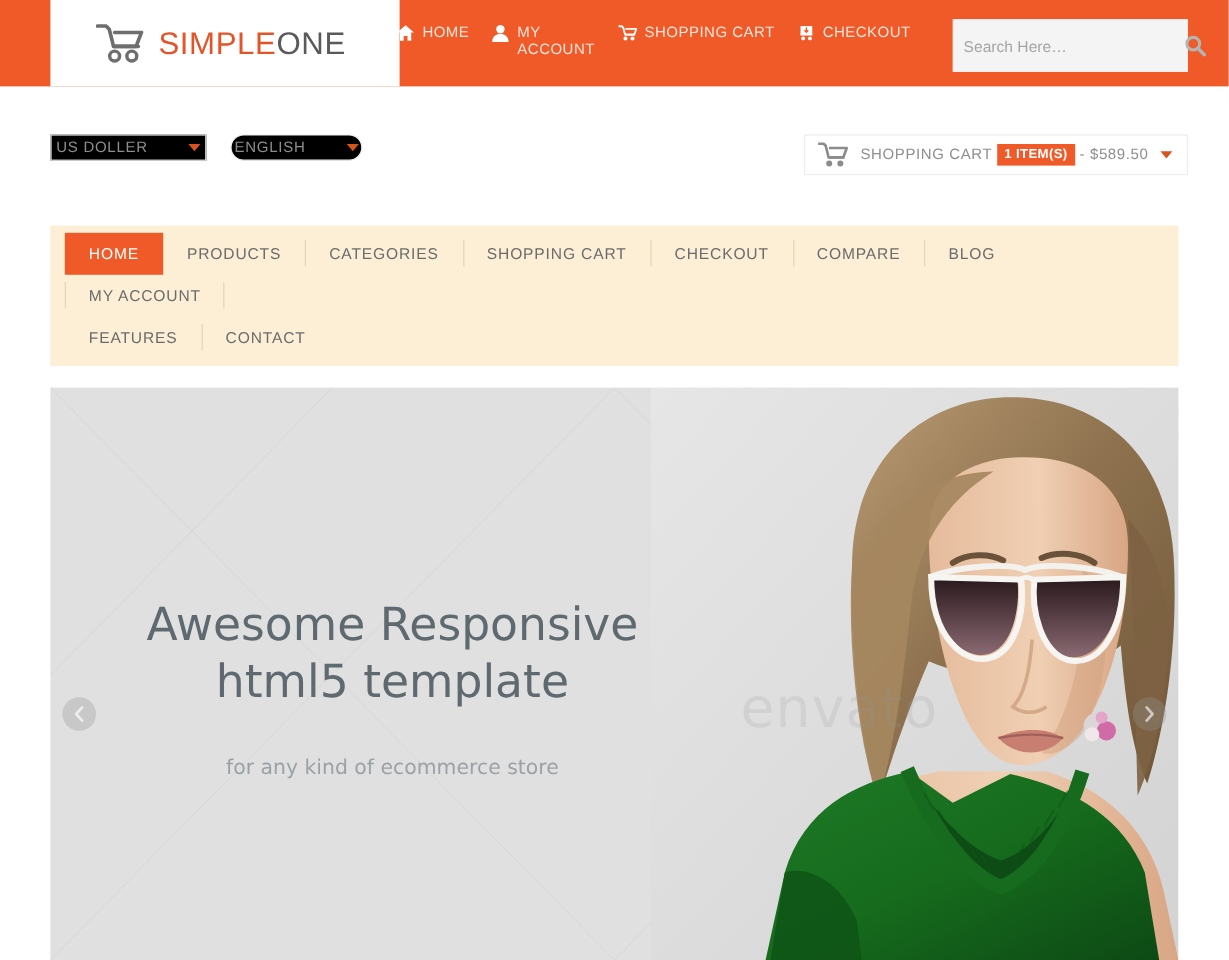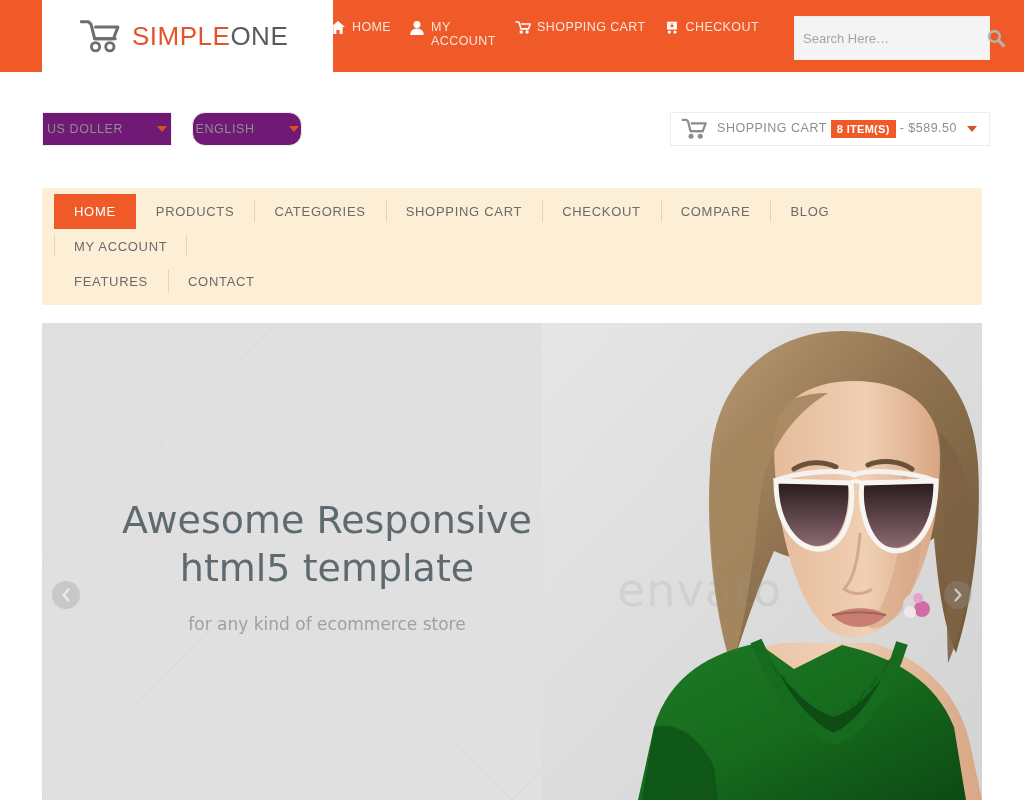--- a/index.html
+++ b/index.html
@@ -82,23 +82,23 @@
   .search-btn {
     width: 34px; height: 30px;
     background: transparent;
     border: none;
     cursor: pointer;
     display: flex; align-items: center; justify-content: center;
   }
   .selectbox {
     position: absolute;
     top: 112px;
-    height: 34px;
+    height: 22px;
     border: 1px solid #ededed;
-    background: #701a75;
+    background: #000000;
     display: flex;
     align-items: center;
     justify-content: center;
     padding: 0 14px;
     cursor: pointer;
     gap: 24px;
   }
   .selectbox .lbl {
     font-size: 12.5px;
     color: #8e8e8e;
@@ -225,21 +225,21 @@
     text-align: center;
   }
   .hero-title {
     font-size: 38px;
     line-height: 48px;
     color: #5f6a70;
     font-weight: 400;
     font-family: "DejaVu Sans", sans-serif;
   }
   .hero-sub {
-    margin-top: 22px;
+    margin-top: 38px;
     font-size: 17px;
     color: #9aa2a6;
     font-family: "DejaVu Sans", sans-serif;
   }
   .arrow {
     position: absolute;
     top: 258px;
     width: 28px; height: 28px;
     border-radius: 50%;
     background: rgba(150,150,150,0.32);
@@ -330,21 +330,21 @@
 </div>
 
 <div class="cartbox">
   <svg class="mini-cart" viewBox="0 0 26 22">
     <path d="M0.8 1.8 h4.6 l1.7 1.7 l2.4 9.6 h12.3 l2.8 -7.8 h-14.8" fill="none" stroke="#8c8c8c" stroke-width="2.2" stroke-linejoin="round"></path>
     <path d="M9.5 13.1 h13.1" stroke="#8c8c8c" stroke-width="2.2"></path>
     <circle cx="10" cy="18.3" r="2.5" fill="#8c8c8c"></circle>
     <circle cx="19.3" cy="18.3" r="2.5" fill="#8c8c8c"></circle>
   </svg>
   <span class="ctext">
-    <span>SHOPPING CART</span><span class="badge">8 ITEM(S)</span><span>- $589.50</span>
+    <span>SHOPPING CART</span><span class="badge">1 ITEM(S)</span><span>- $589.50</span>
   </span>
   <span class="caret"></span>
 </div>
 
 <nav class="mainnav">
   <div class="navitem active rowstart">HOME</div>
   <div class="navitem">PRODUCTS</div>
   <div class="navitem">CATEGORIES</div>
   <div class="navitem">SHOPPING CART</div>
   <div class="navitem">CHECKOUT</div>

